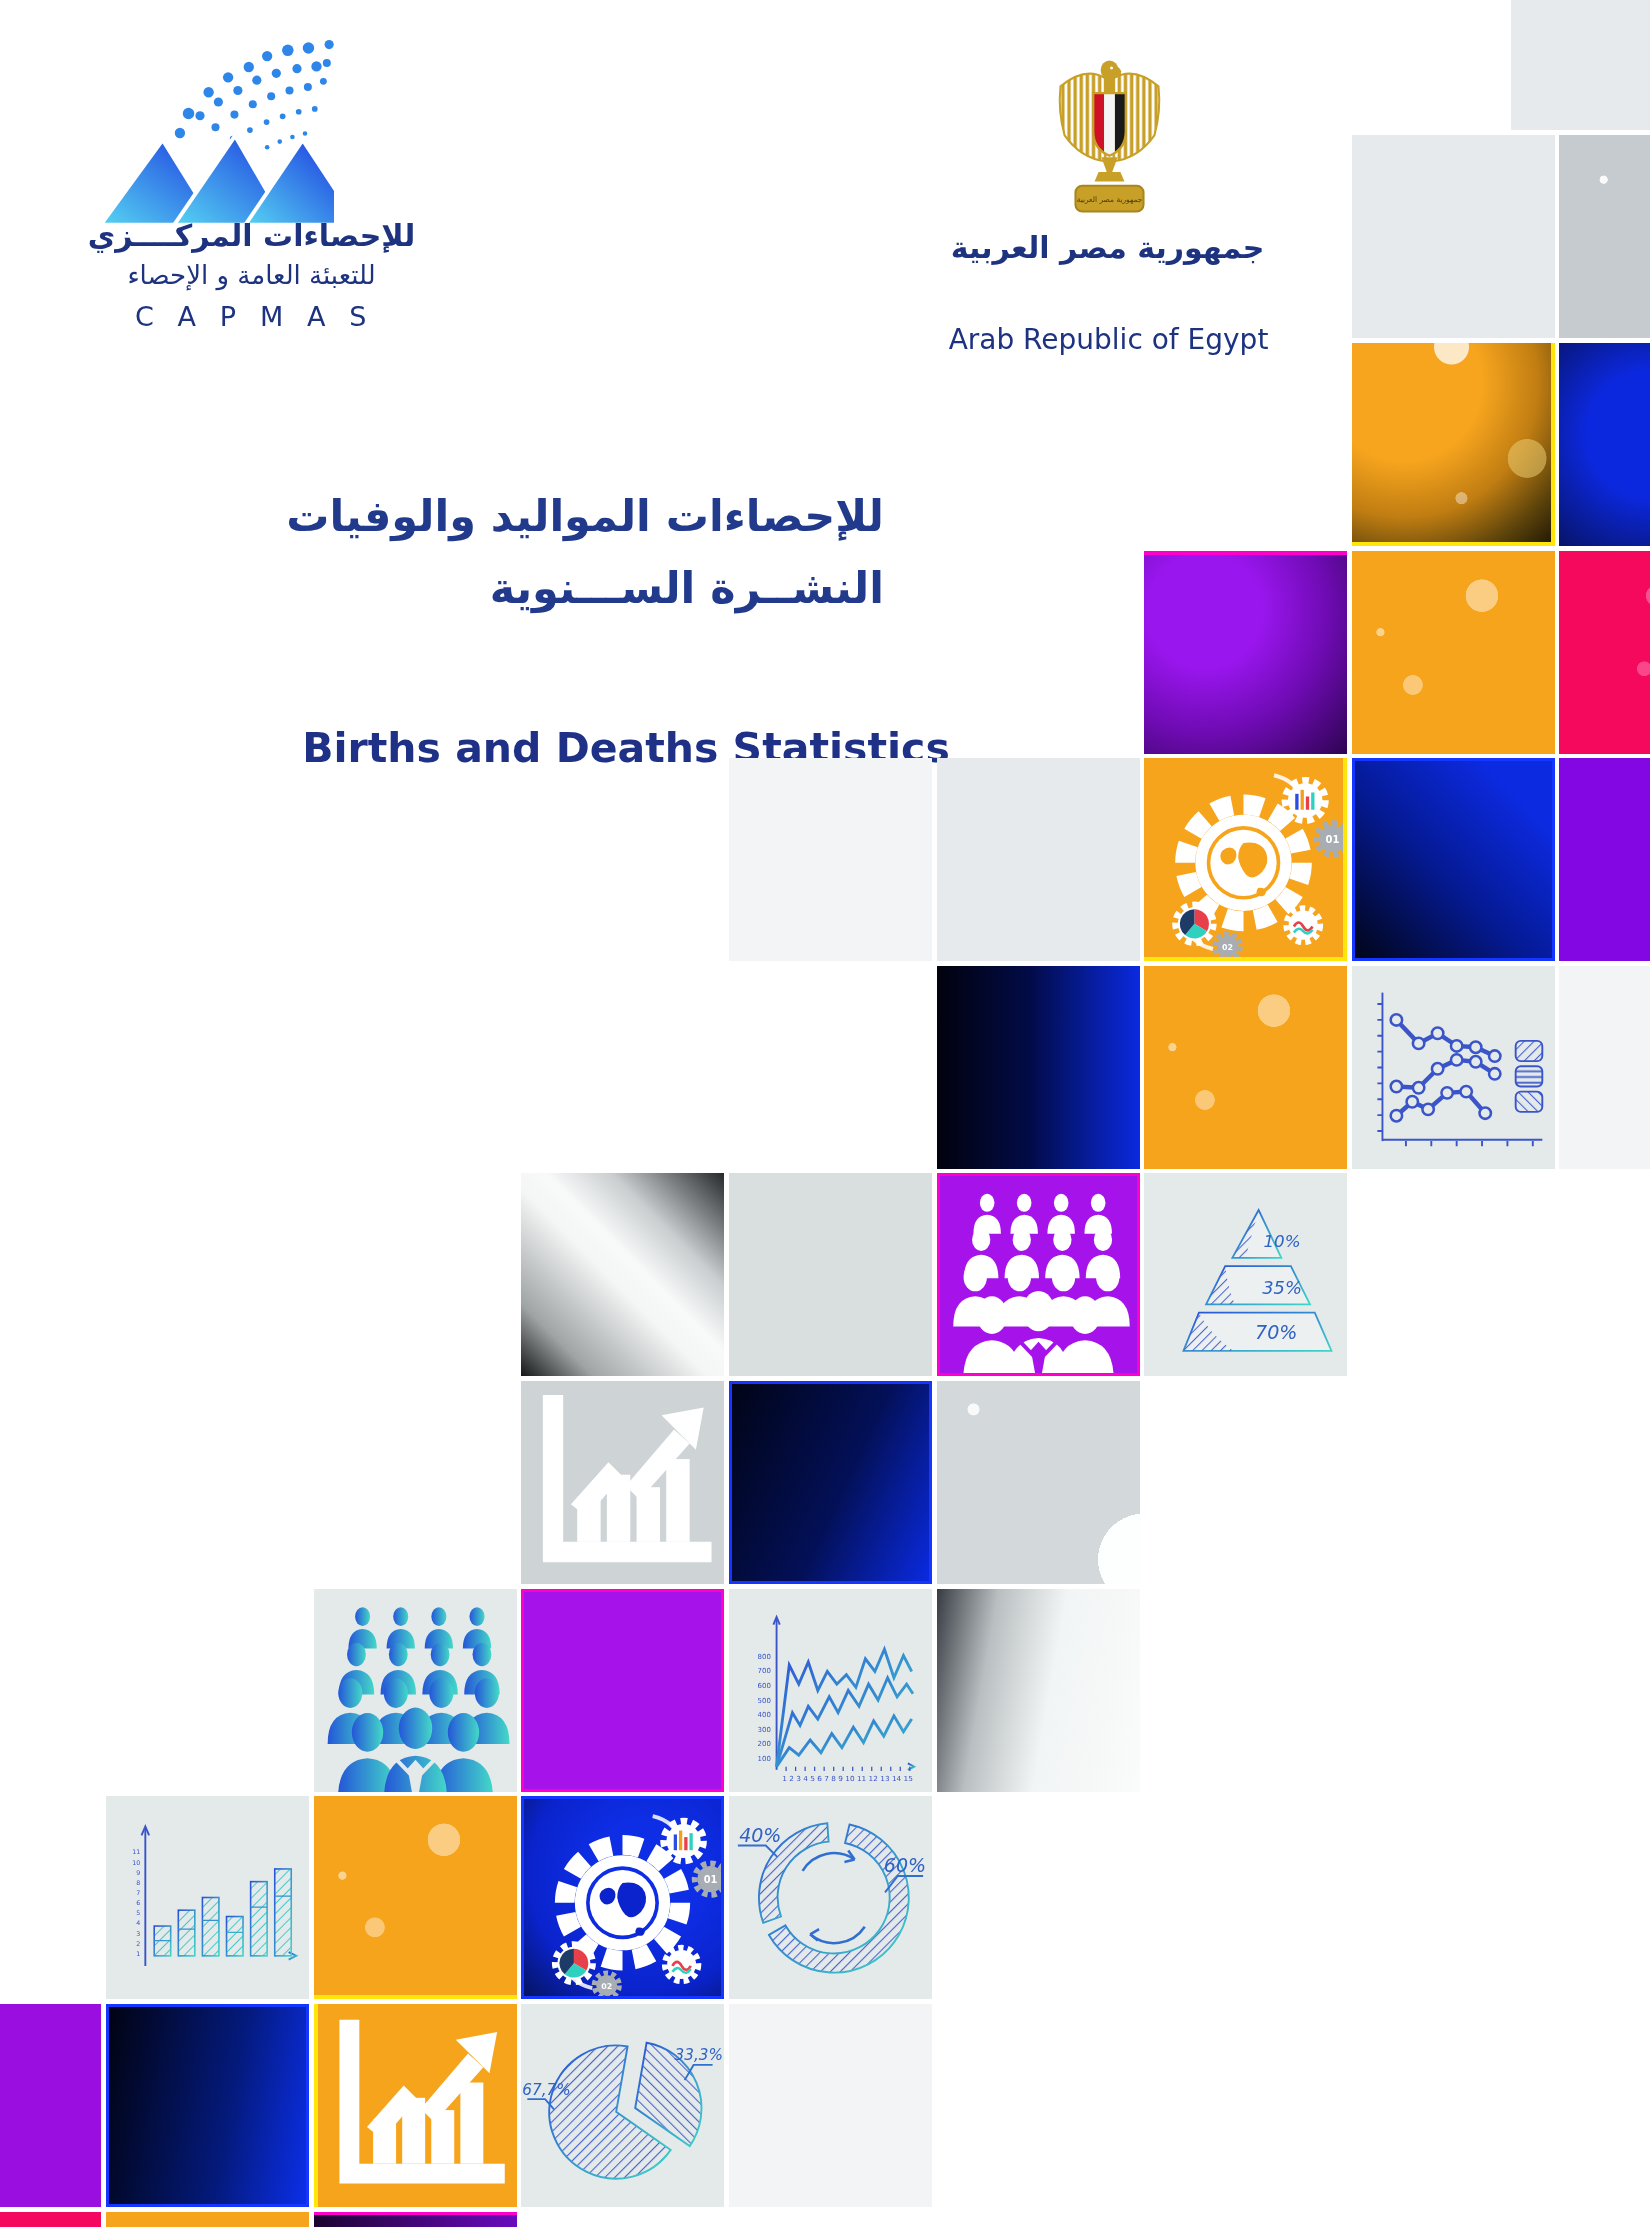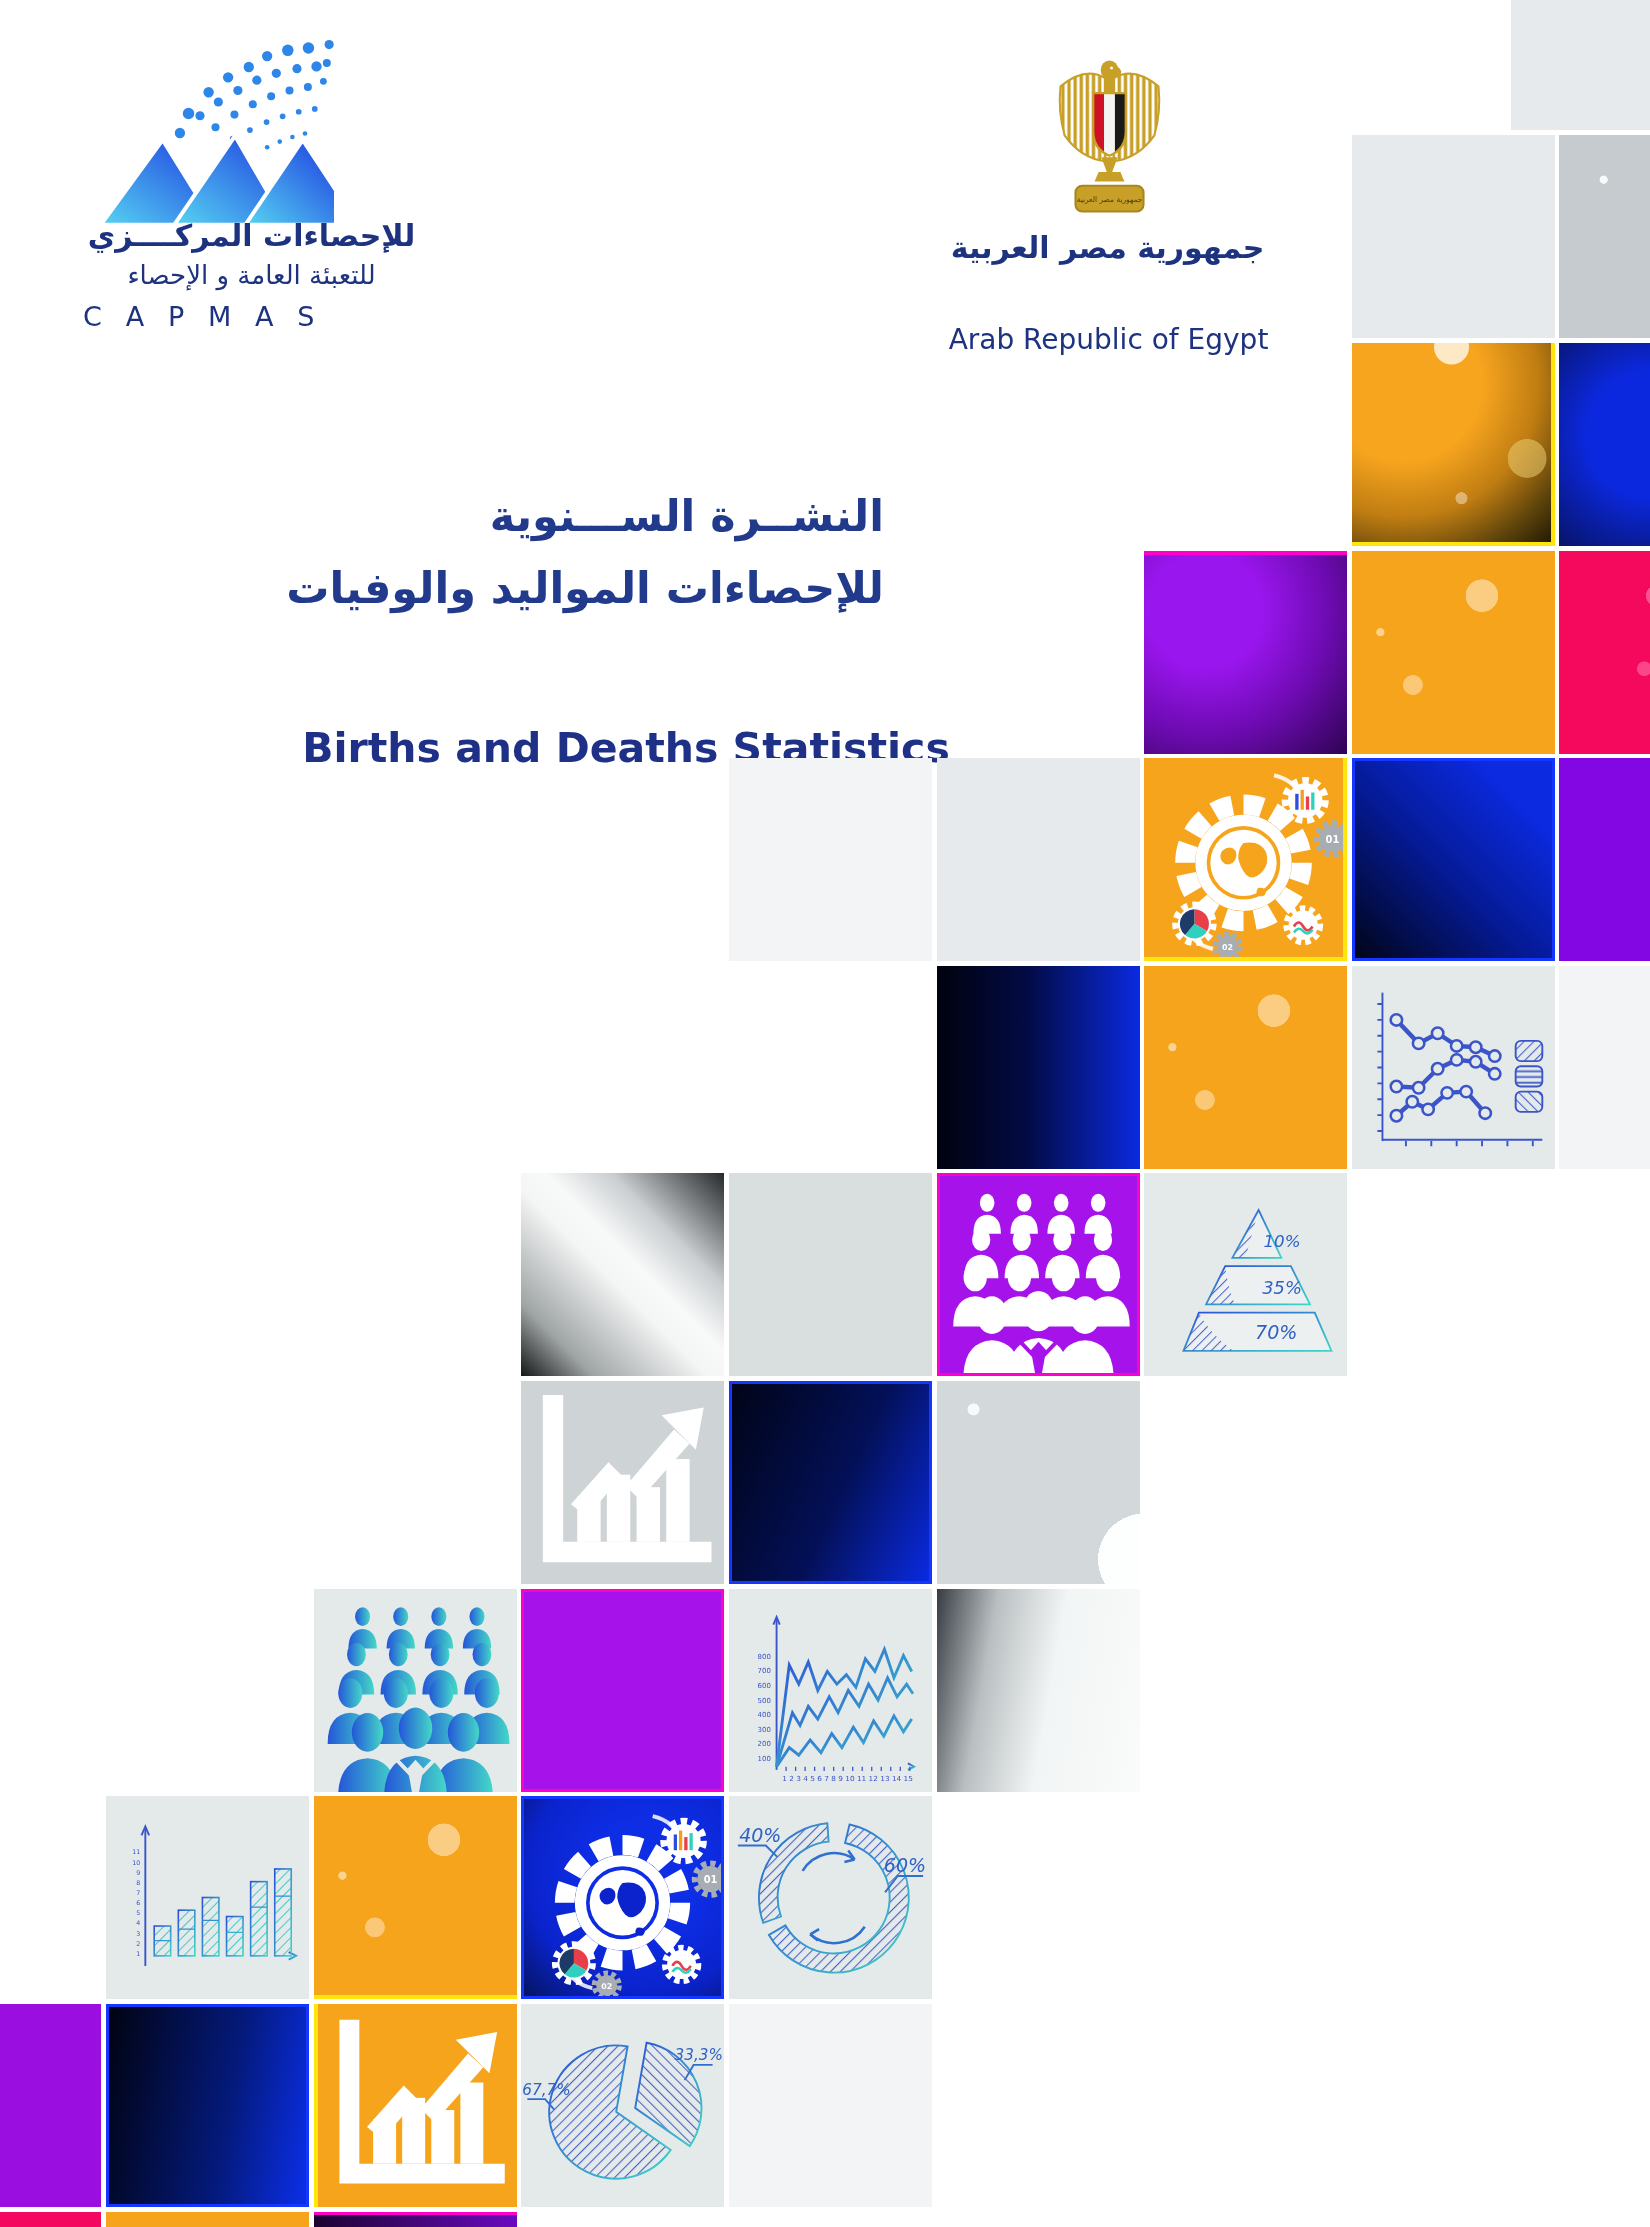--- a/index.html
+++ b/index.html
@@ -3,21 +3,21 @@
 <meta charset="utf-8">
 <style>
   html,body{margin:0;padding:0;background:#fff;}
   #page{position:relative;width:1650px;height:2227px;overflow:hidden;background:#ffffff;
         font-family:"DejaVu Sans",sans-serif;}
   
   .abs{position:absolute;}
   .capmas-text{color:#1d3380;text-align:center;}
   #capmas-ar1{left:83px;top:218px;width:337px;font-size:30px;font-weight:bold;}
   #capmas-ar2{left:83px;top:260px;width:337px;font-size:26px;font-weight:normal;}
-  #capmas-acronym{left:83px;top:301px;width:343px;font-size:27px;letter-spacing:7.6px;color:#1d3380;}
+  #capmas-acronym{left:83px;top:301px;width:343px;font-size:27px;letter-spacing:7.6px;color:#1d3380;text-align:center;}
   #country-ar{left:933px;top:230px;width:349px;font-size:30px;font-weight:bold;color:#1d3380;text-align:center;}
   #country-en{left:921px;top:297px;width:375px;font-size:28px;color:#1d3380;text-align:center;margin-top:26px;}
   
   #title-ar{left:210px;top:480px;width:674px;text-align:right;direction:rtl;color:#223a8c;
             font-size:43px;font-weight:bold;line-height:72px;}
   #title-en{left:210px;top:710px;width:832px;text-align:center;color:#1e3186;
             font-size:41px;font-weight:bold;line-height:76px;}
   
   .tile{position:absolute;width:203px;height:203px;box-sizing:border-box;}
   .tile-icon{position:absolute;left:0;top:0;width:100%;height:100%;}
@@ -232,22 +232,22 @@
     <path d="M76,62 h48 v56 q0,26 -24,36 q-24,-10 -24,-36 Z" fill="none" stroke="#c8a028" stroke-width="3.5"></path>
     <path d="M88,156 l8,22 h8 l8,-22 Z" fill="#c8a028"></path>
     <path d="M84,178 h32 l6,14 h-44 Z" fill="#c8a028"></path>
     <rect x="50" y="198" width="100" height="38" rx="10" fill="#c8a028" stroke="#a8851e" stroke-width="3"></rect>
     <text x="100" y="222" font-size="11" fill="#4d3c08" text-anchor="middle">جمهورية مصر العربية</text>
   </svg>
   <div class="abs" id="country-ar" dir="rtl">جمهورية مصر العربية</div>
   <div class="abs" id="country-en">Arab Republic of Egypt</div>
 
   <div class="abs" id="title-ar">
+    <div>للإحصاءات المواليد والوفيات</div>
     <div>النشــرة الســـنوية</div>
-    <div>للإحصاءات المواليد والوفيات</div>
   </div>
   <div class="abs" id="title-en">
     <div>Births and Deaths Statistics</div>
   </div>
 
   <div class="tile t-gray1" style="left:1511px;top:-73px"></div>
   <div class="tile t-gray1" style="left:1352px;top:135px"></div>
   <div class="tile t-gray2" style="left:1559px;top:135px"></div>
   <div class="tile t-orangeVignette" style="left:1352px;top:343px"></div>
   <div class="tile t-blueDeep" style="left:1559px;top:343px"></div>

